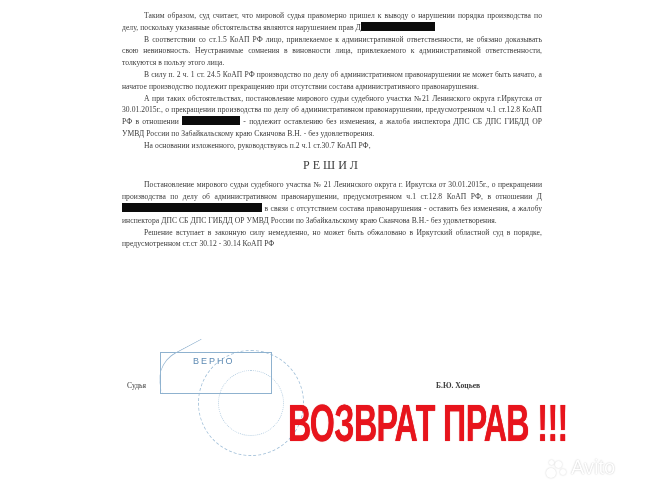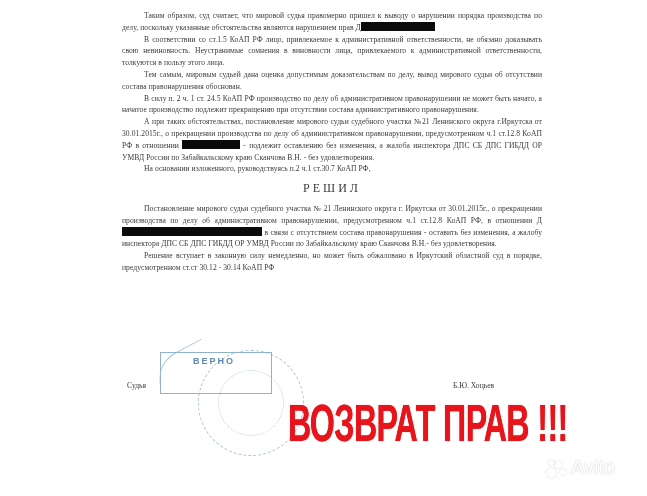--- a/index.html
+++ b/index.html
@@ -28,41 +28,41 @@
       text-align: center; text-indent: 0 !important;
       letter-spacing: 3px; margin: 8px 0 8px 0 !important;
       font-size: 12px;
     }
     .stamp-box {
       position: absolute; left: 160px; top: 352px; width: 112px; height: 42px;
       border: 1.2px solid #8fb2cf; box-sizing: border-box;
     }
     .stamp-box .stamp-label {
       position: absolute; left: 32px; top: 3px;
-      font-family: "Liberation Sans", sans-serif; font-weight: bold;
+      font-family: "Liberation Sans", sans-serif; font-weight: normal;
       font-size: 9px; letter-spacing: 2px; color: #5d8ab3;
     }
     .stamp-line {
       position: absolute; left: 2px; top: 10px; width: 60px; height: 30px;
       border-top: 1px solid #9cbad4; border-radius: 60px 0 0 0;
       transform: rotate(-28deg); transform-origin: left bottom;
     }
     .seal {
       position: absolute; left: 198px; top: 350px; width: 106px; height: 106px;
       border-radius: 50%; border: 1.4px dashed #a9c5dc; box-sizing: border-box;
     }
     .seal-inner {
       position: absolute; left: 218px; top: 370px; width: 66px; height: 66px;
       border-radius: 50%; border: 1px dotted #b7cfe2; box-sizing: border-box;
     }
     .judge-label {
       position: absolute; left: 127px; top: 381px; font-size: 7.6px; color: #3a3a3a; text-align: right;
     }
     .judge-name {
-      position: absolute; left: 453px; top: 381px; font-size: 7.6px; color: #3a3a3a;
+      position: absolute; left: 436px; top: 381px; font-size: 7.6px; color: #3a3a3a; font-weight: bold;
     }
     .banner {
       position: absolute; left: 288px; top: 395px;
       font-family: "Liberation Sans", "DejaVu Sans", sans-serif;
       font-weight: bold; color: #e8141c;
       font-size: 52px; line-height: 56px;
       transform: scaleX(0.62); transform-origin: left top;
       letter-spacing: -1px; white-space: nowrap;
       text-shadow: 0 0 1px #c80f15;
     }
@@ -79,21 +79,20 @@
       box-shadow: 0 0 2px rgba(0,0,0,0.2);
     }
   </style>
 </head>
 <body>
 
 <div class="page">
   <div class="doc">
     <p><span>Таким образом, суд считает, что мировой судья правомерно пришел к выводу о нарушении порядка производства по делу, поскольку указанные обстоятельства являются нарушением прав Д</span><span class="redact" style="width:74px"></span></p>
     <p>В соответствии со ст.1.5 КоАП РФ лицо, привлекаемое к административной ответственности, не обязано доказывать свою невиновность. Неустранимые сомнения в виновности лица, привлекаемого к административной ответственности, толкуются в пользу этого лица.</p>
-    <p>Тем самым, мировым судьей дана оценка допустимым доказательствам по делу, вывод мирового судьи об отсутствии состава правонарушения обоснован.</p>
     <p>В силу п. 2 ч. 1 ст. 24.5 КоАП РФ производство по делу об административном правонарушении не может быть начато, а начатое производство подлежит прекращению при отсутствии состава административного правонарушения.</p>
     <p><span>А при таких обстоятельствах, постановление мирового судьи судебного участка №21 Ленинского округа г.Иркутска от 30.01.2015г., о прекращении производства по делу об административном правонарушении, предусмотренном ч.1 ст.12.8 КоАП РФ в отношении</span> <span class="redact" style="width:58px"></span> <span>- подлежит оставлению без изменения, а жалоба инспектора ДПС СБ ДПС ГИБДД ОР УМВД России по Забайкальскому краю Сканчова В.Н. - без удовлетворения.</span></p>
     <p>На основании изложенного, руководствуясь п.2 ч.1 ст.30.7 КоАП РФ,</p>
     <p class="title">РЕШИЛ</p>
     <p><span>Постановление мирового судьи судебного участка № 21 Ленинского округа г. Иркутска от 30.01.2015г., о прекращении производства по делу об административном правонарушении, предусмотренном ч.1 ст.12.8 КоАП РФ, в отношении Д</span><span class="redact" style="width:140px"></span> <span>в связи с отсутствием состава правонарушения - оставить без изменения, а жалобу инспектора ДПС СБ ДПС ГИБДД ОР УМВД России по Забайкальскому краю Сканчова В.Н.- без удовлетворения.</span></p>
     <p>Решение вступает в законную силу немедленно, но может быть обжаловано в Иркутский областной суд в порядке, предусмотренном ст.ст 30.12 - 30.14 КоАП РФ</p>
   </div>
 
   <div class="seal"></div>
   <div class="seal-inner"></div>

